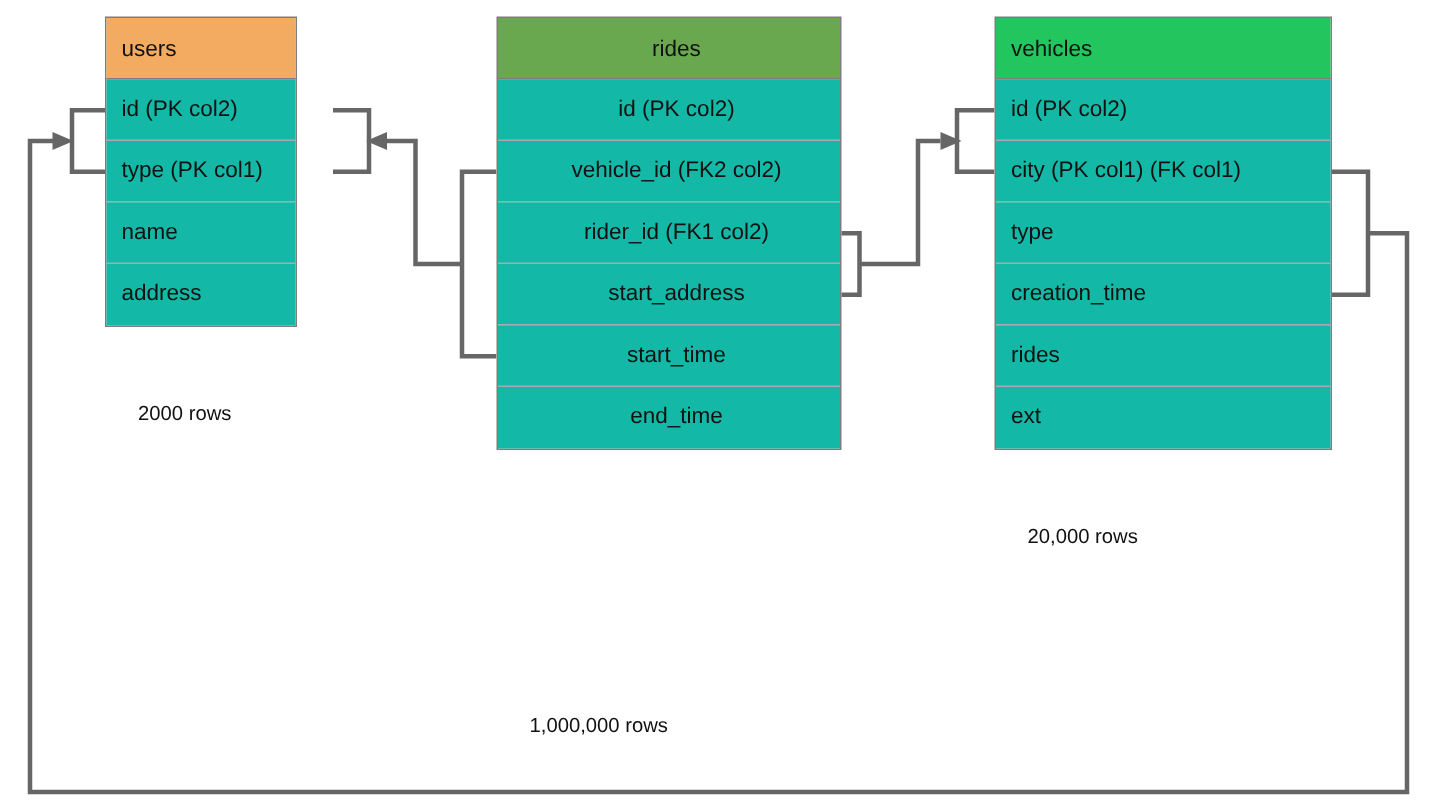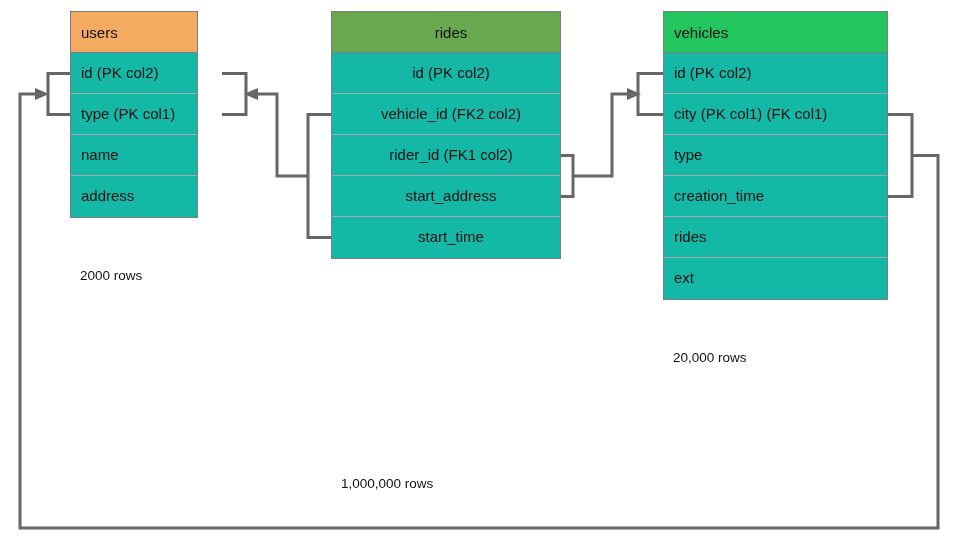--- a/index.html
+++ b/index.html
@@ -53,20 +53,21 @@
   }
   .tbl-row:last-child {
     border-bottom: none;
   }
   .row-count {
     position: absolute;
     z-index: 2;
     font-size: 13.5px;
     color: #111111;
     white-space: nowrap;
+    margin-left: 12px;
   }
   #users-table    { left: 70px;  top: 11px; width: 128px; }
   #rides-table    { left: 331px; top: 11px; width: 230px; text-align: center; }
   #vehicles-table { left: 663px; top: 11px; width: 225px; }
   #users-rowcount    { left: 80px;  top: 268px; }
   #rides-rowcount    { left: 341px; top: 476px; }
   #vehicles-rowcount { left: 673px; top: 350px; }
   .connector-line {
     fill: none;
     stroke: #666666;
@@ -110,20 +111,21 @@
   </div>
   <div id="users-rowcount" class="row-count">2000 rows</div>
 
   <div id="rides-table" class="db-table">
     <div class="tbl-header" style="background-color: rgb(106, 168, 79);">rides</div>
     <div class="tbl-row">id (PK col2)</div>
     <div class="tbl-row">vehicle_id (FK2 col2)</div>
     <div class="tbl-row">rider_id (FK1 col2)</div>
     <div class="tbl-row">start_address</div>
     <div class="tbl-row">start_time</div>
+    <div class="tbl-row">end_time</div>
   </div>
   <div id="rides-rowcount" class="row-count">1,000,000 rows</div>
 
   <div id="vehicles-table" class="db-table">
     <div class="tbl-header" style="background-color: #22c55e;">vehicles</div>
     <div class="tbl-row">id (PK col2)</div>
     <div class="tbl-row">city (PK col1) (FK col1)</div>
     <div class="tbl-row">type</div>
     <div class="tbl-row">creation_time</div>
     <div class="tbl-row">rides</div>

